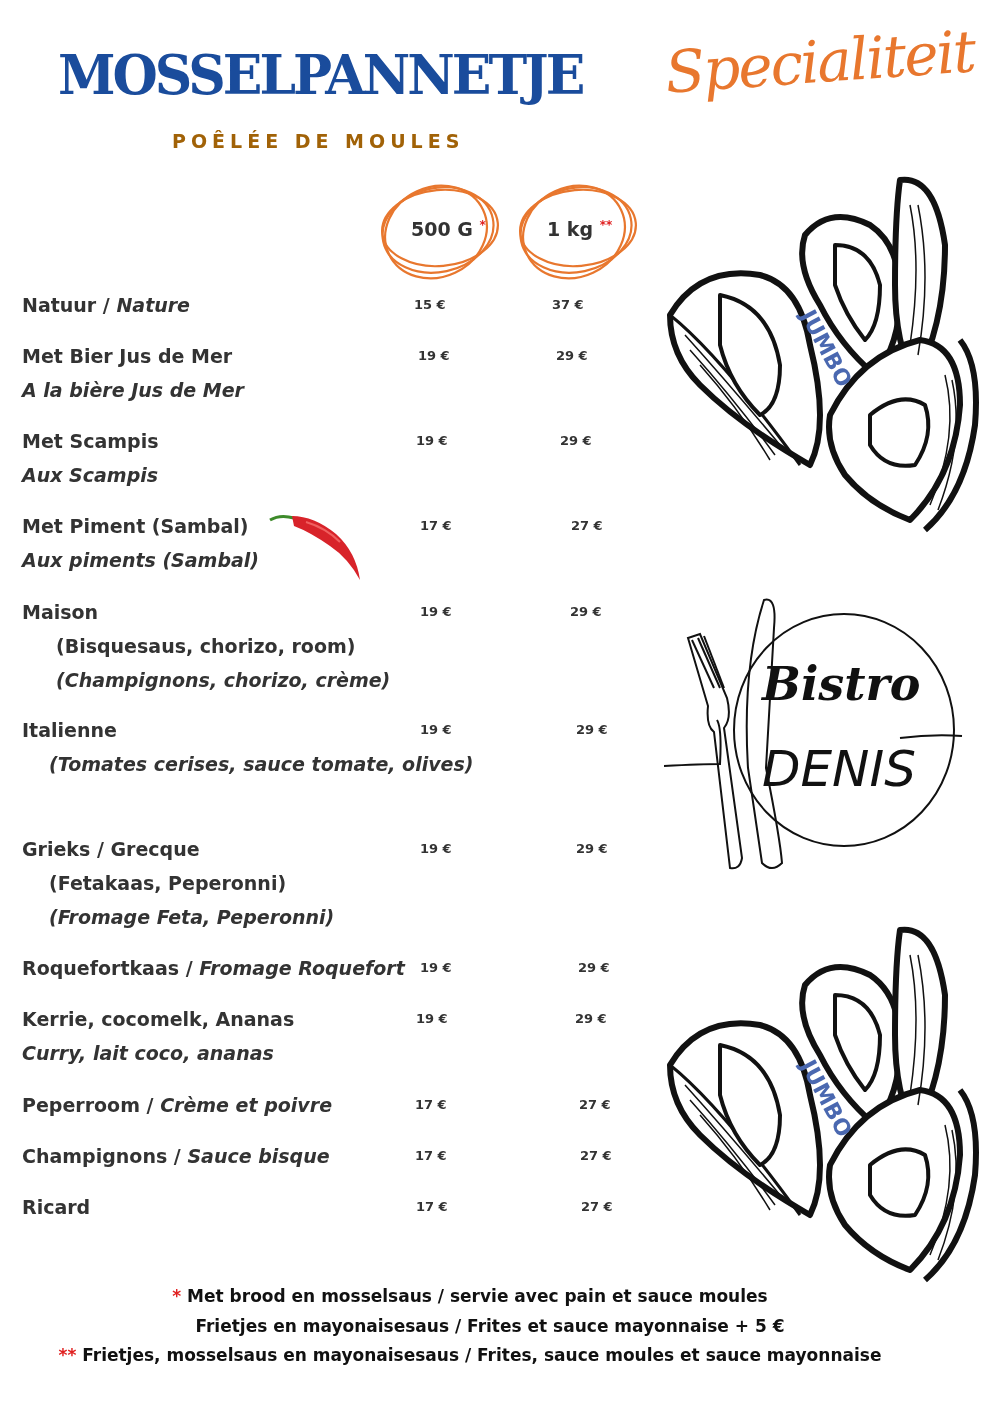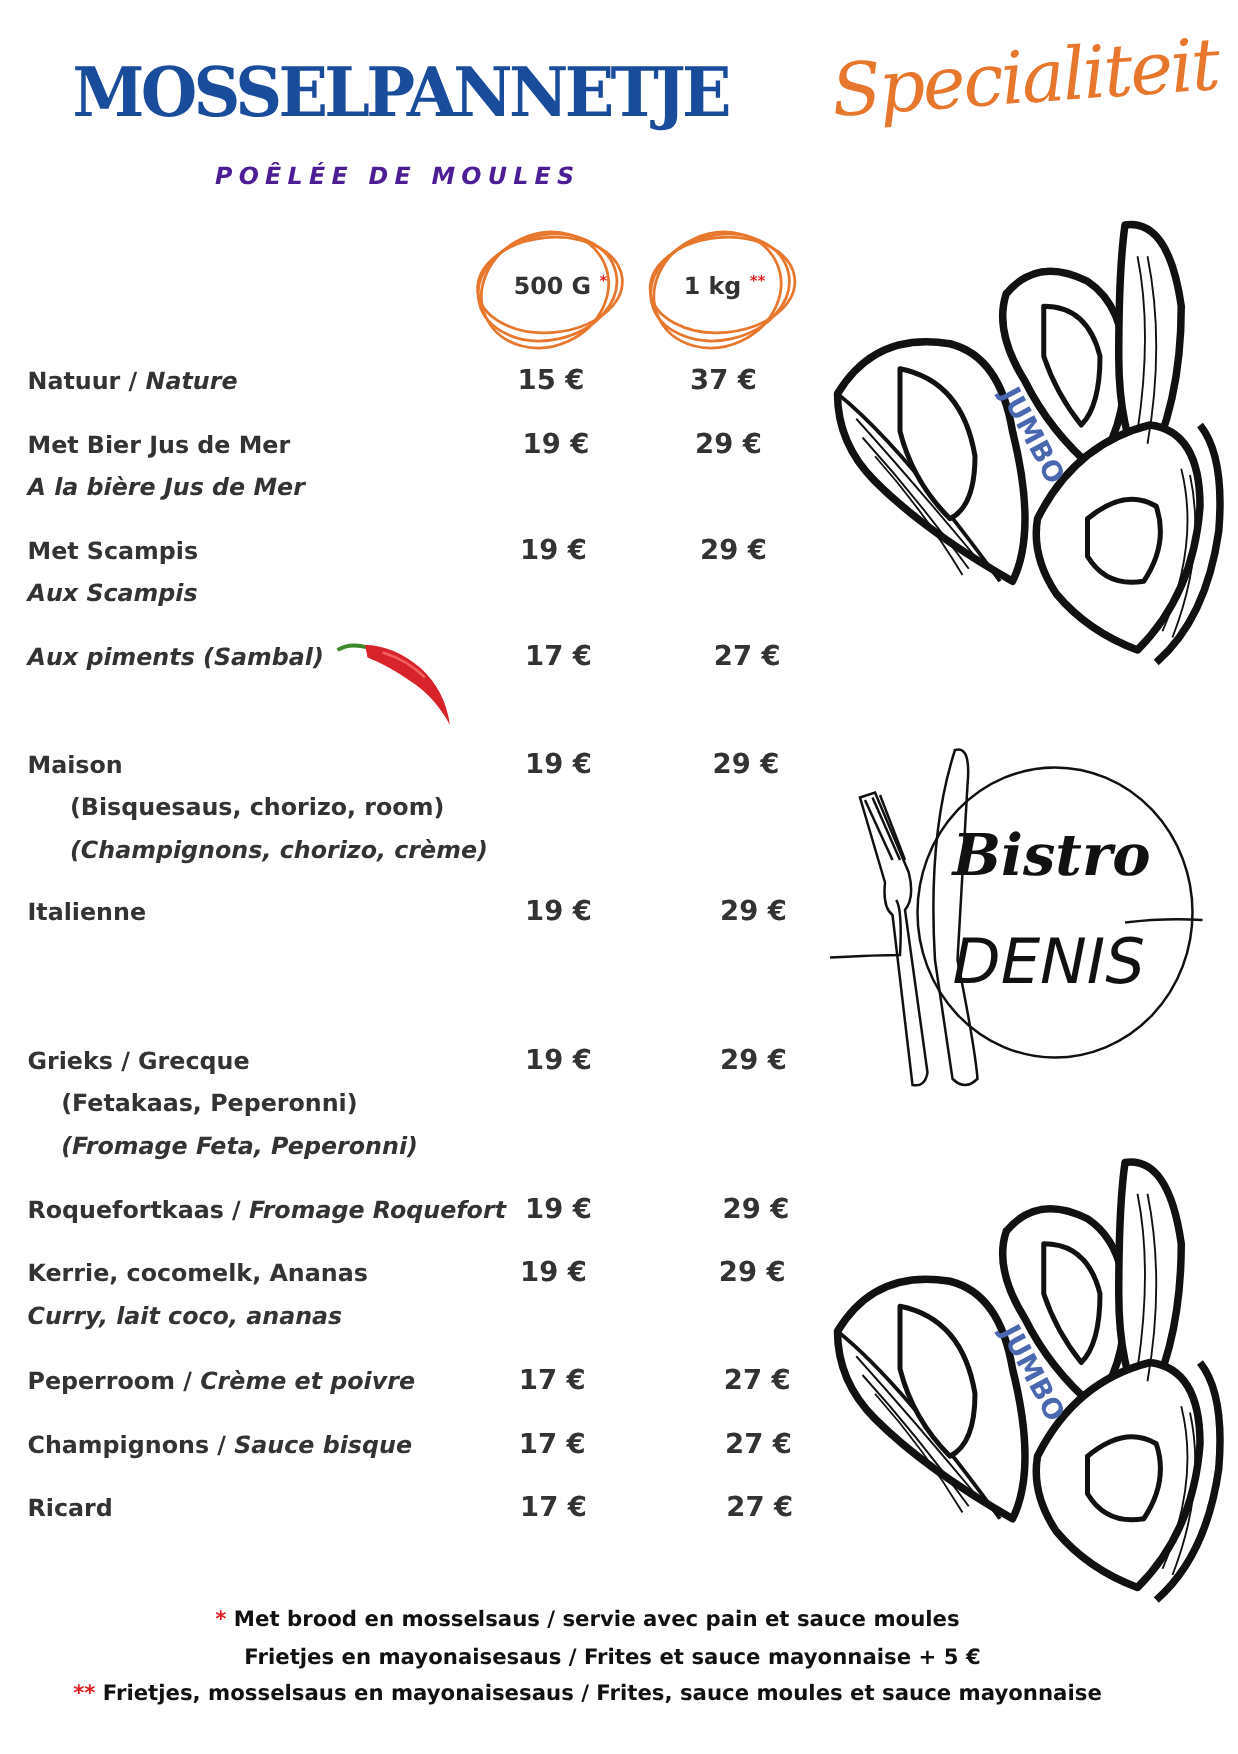--- a/index.html
+++ b/index.html
@@ -1,28 +1,28 @@
 <!DOCTYPE html>
 <html><head>
 <meta charset="utf-8">
 <style>
   html,body{margin:0;padding:0;background:#ffffff;}
   body{width:990px;height:1403px;position:relative;overflow:hidden;font-family:"DejaVu Sans",sans-serif;color:#333333;}
   .title{position:absolute;left:58px;top:44px;font-family:"DejaVu Serif",serif;font-weight:bold;font-size:52px;letter-spacing:-3px;color:#1a4c9c;transform:scaleY(1.05);}
-  .subtitle{position:absolute;left:172px;top:130px;font-style:italic;font-weight:bold;font-size:19px;letter-spacing:5px;color:#4c1d95;}
+  .subtitle{position:absolute;left:172px;top:130px;font-weight:bold;font-size:19px;letter-spacing:5px;color:#a16207;}
   .special{position:absolute;left:665px;top:28px;font-family:"DejaVu Serif",serif;font-style:italic;font-size:58px;color:#e8772e;transform:rotate(-4deg);letter-spacing:-2px;}
   .hdr{position:absolute;top:218px;font-weight:bold;font-size:19px;color:#333;}
   .hdr .star{color:#e02020;font-size:12px;vertical-align:top;}
   .scribble{position:absolute;top:180px;}
   .item{position:absolute;left:22px;font-size:19px;line-height:34px;font-weight:bold;}
   .item .it{font-style:italic;font-weight:bold;}
   .line{white-space:nowrap;}
   .indent1{padding-left:34px;}
   .indent2{padding-left:27px;}
-  .price{position:absolute;font-size:22px;font-weight:bold;line-height:34px;white-space:nowrap;}
+  .price{position:absolute;font-size:13px;font-weight:bold;line-height:34px;white-space:nowrap;}
   .foot{position:absolute;left:0;width:940px;text-align:center;font-weight:bold;font-size:17px;color:#111;}
   .foot .star{color:#e02020;}
   .img{position:absolute;}
 </style>
 </head>
 <body>
 
 <div class="title">MOSSELPANNETJE</div>
 <div class="subtitle">POÊLÉE DE MOULES</div>
 <div class="special">Specialiteit</div>
@@ -58,40 +58,42 @@
 <div class="price" style="left:556px;top:339px">29 €</div>
 
 <div class="item" style="top:424px">
   <div class="line">Met Scampis</div>
   <div class="line it">Aux Scampis</div>
 </div>
 <div class="price" style="left:416px;top:424px">19 €</div>
 <div class="price" style="left:560px;top:424px">29 €</div>
 
 <div class="item" style="top:509px">
+  <div class="line">Met Piment (Sambal)</div>
   <div class="line it">Aux piments (Sambal)</div>
 </div>
 <svg class="img" style="left:266px;top:512px" width="100" height="72" viewBox="0 0 100 72">
   <path d="M4 8 Q14 2 28 6" stroke="#3d8a2a" stroke-width="3" fill="none"></path>
   <path d="M26 4 Q48 4 70 22 Q90 40 94 68 Q82 46 64 34 Q44 20 28 14 Z" fill="#d8232a"></path>
   <path d="M40 10 Q60 16 74 30" stroke="#f06060" stroke-width="2" fill="none"></path>
 </svg>
 <div class="price" style="left:420px;top:509px">17 €</div>
 <div class="price" style="left:571px;top:509px">27 €</div>
 
 <div class="item" style="top:595px">
   <div class="line">Maison</div>
   <div class="line indent1">(Bisquesaus, chorizo, room)</div>
   <div class="line indent1 it">(Champignons, chorizo, crème)</div>
 </div>
 <div class="price" style="left:420px;top:595px">19 €</div>
 <div class="price" style="left:570px;top:595px">29 €</div>
 
 <div class="item" style="top:713px">
   <div class="line">Italienne</div>
+  <div class="line indent2 it">(Tomates cerises, sauce tomate, olives)</div>
 </div>
 <div class="price" style="left:420px;top:713px">19 €</div>
 <div class="price" style="left:576px;top:713px">29 €</div>
 
 <div class="item" style="top:832px">
   <div class="line">Grieks / Grecque</div>
   <div class="line indent2">(Fetakaas, Peperonni)</div>
   <div class="line indent2 it">(Fromage Feta, Peperonni)</div>
 </div>
 <div class="price" style="left:420px;top:832px">19 €</div>

